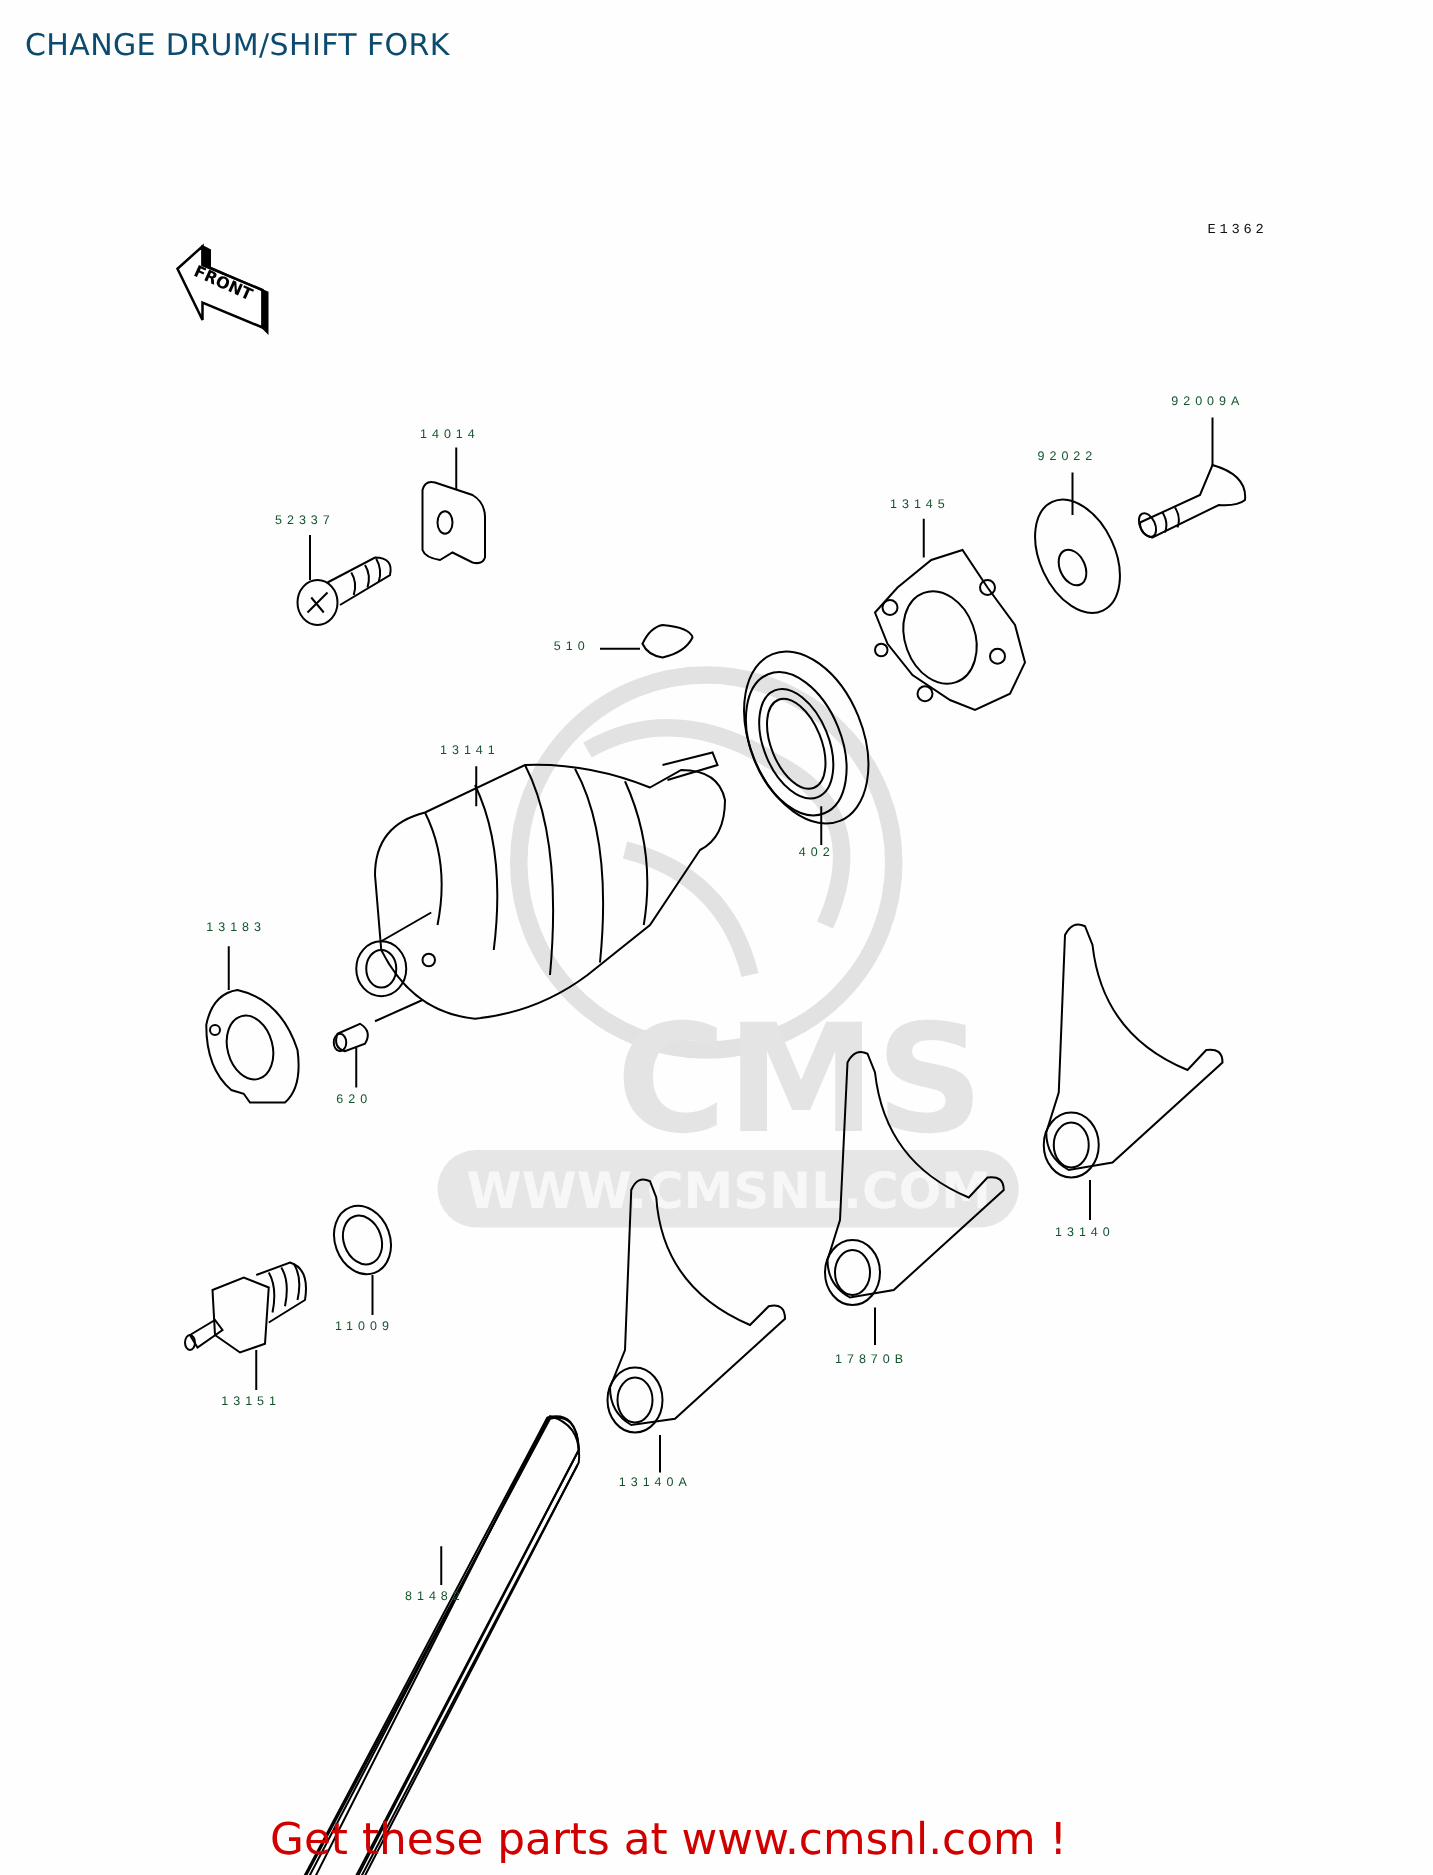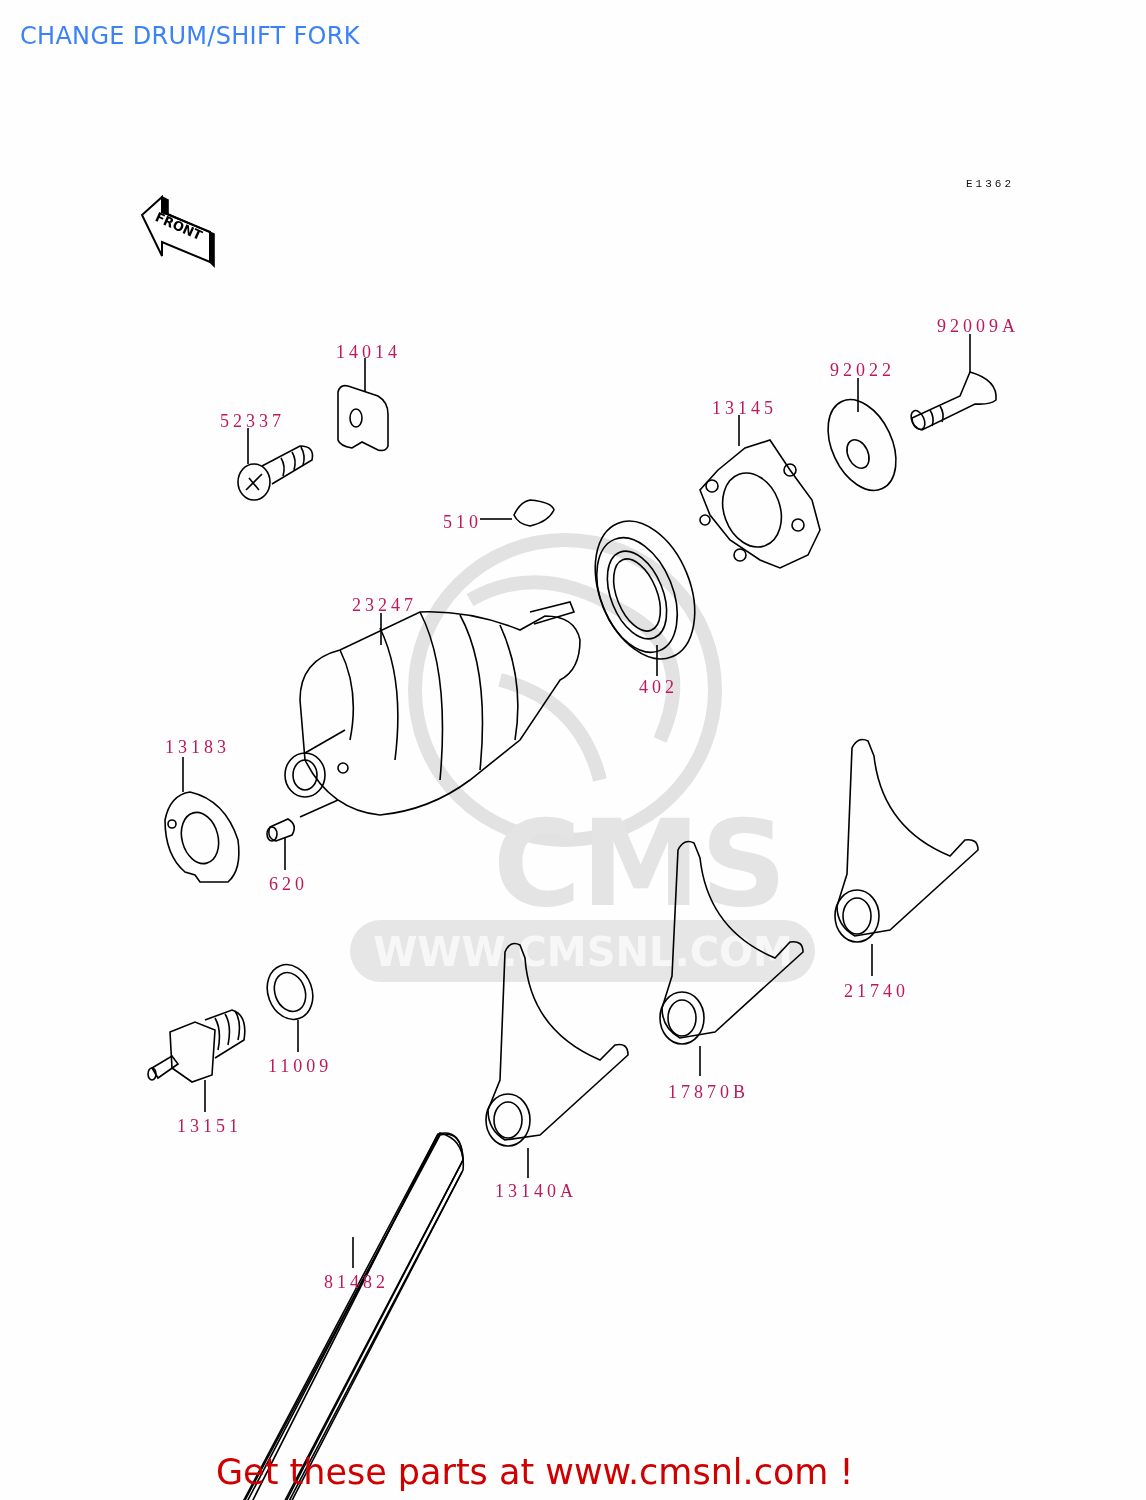--- a/index.html
+++ b/index.html
@@ -1,19 +1,19 @@
 <!DOCTYPE html>
 <html><head>
 <meta charset="utf-8">
 <style>
   html, body { margin:0; padding:0; background:#fdfefd; }
   body { width:1146px; height:1500px; position:relative; overflow:hidden; font-family:"DejaVu Sans", sans-serif; }
-  .title { position:absolute; left:20px; top:22px; font-size:24px; color:#3b82f6; letter-spacing:0.3px; }
+  .title { position:absolute; left:20px; top:22px; font-size:24px; color:#0c4a6e; letter-spacing:0.3px; }
   .code { position:absolute; left:966px; top:178px; font-size:11px; color:#111; letter-spacing:3px; font-family:"Liberation Mono", monospace; }
-  .lbl { position:absolute; font-family:Liberation Serif, serif; font-size:18px; color:#be185d; letter-spacing:4px; white-space:nowrap; }
+  .lbl { position:absolute; font-family:Liberation Sans, sans-serif; font-size:10px; color:#14532d; letter-spacing:4px; white-space:nowrap; }
   .footer { position:absolute; left:216px; top:1452px; font-size:35px; color:#d00000; font-family:"DejaVu Sans", sans-serif; }
   svg.art { position:absolute; left:0; top:0; }
   .wm { position:absolute; left:0; top:0; }
 </style>
 </head>
 <body>
 
 <div class="title">CHANGE DRUM/SHIFT FORK</div>
 <div class="code">E1362</div>
 
@@ -172,25 +172,25 @@
   <path d="M206 1568 Q205 1590 224 1602"></path>
 </svg>
 
 <div>
   <div class="lbl" style="left:937px;top:316px">92009A</div>
   <div class="lbl" style="left:830px;top:360px">92022</div>
   <div class="lbl" style="left:336px;top:342px">14014</div>
   <div class="lbl" style="left:712px;top:398px">13145</div>
   <div class="lbl" style="left:220px;top:411px">52337</div>
   <div class="lbl" style="left:443px;top:512px">510</div>
-  <div class="lbl" style="left:352px;top:595px">23247</div>
+  <div class="lbl" style="left:352px;top:595px">13141</div>
   <div class="lbl" style="left:639px;top:677px">402</div>
   <div class="lbl" style="left:165px;top:737px">13183</div>
   <div class="lbl" style="left:269px;top:874px">620</div>
-  <div class="lbl" style="left:844px;top:981px">21740</div>
+  <div class="lbl" style="left:844px;top:981px">13140</div>
   <div class="lbl" style="left:268px;top:1056px">11009</div>
   <div class="lbl" style="left:668px;top:1082px">17870B</div>
   <div class="lbl" style="left:177px;top:1116px">13151</div>
   <div class="lbl" style="left:495px;top:1181px">13140A</div>
   <div class="lbl" style="left:324px;top:1272px">81482</div>
 </div>
 
 <div class="footer">Get these parts at www.cmsnl.com !</div>
 
 </body></html>

